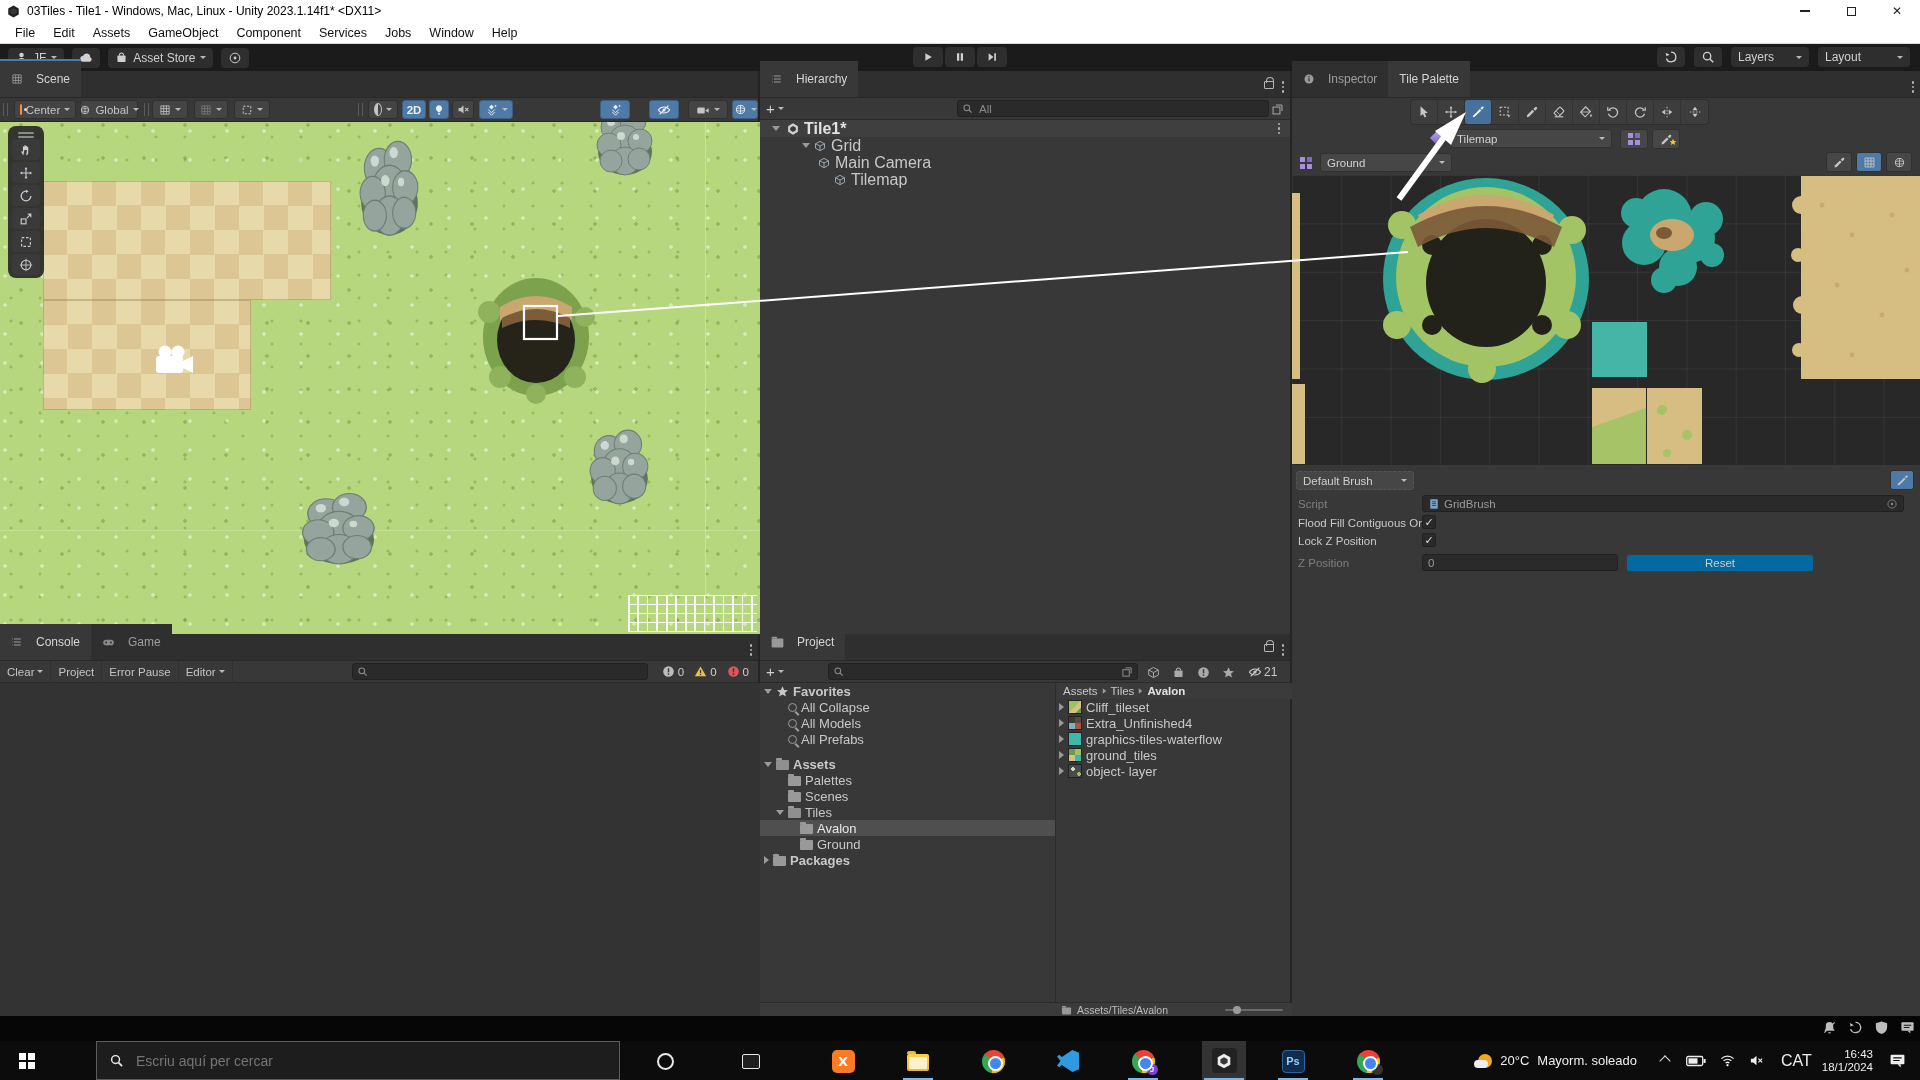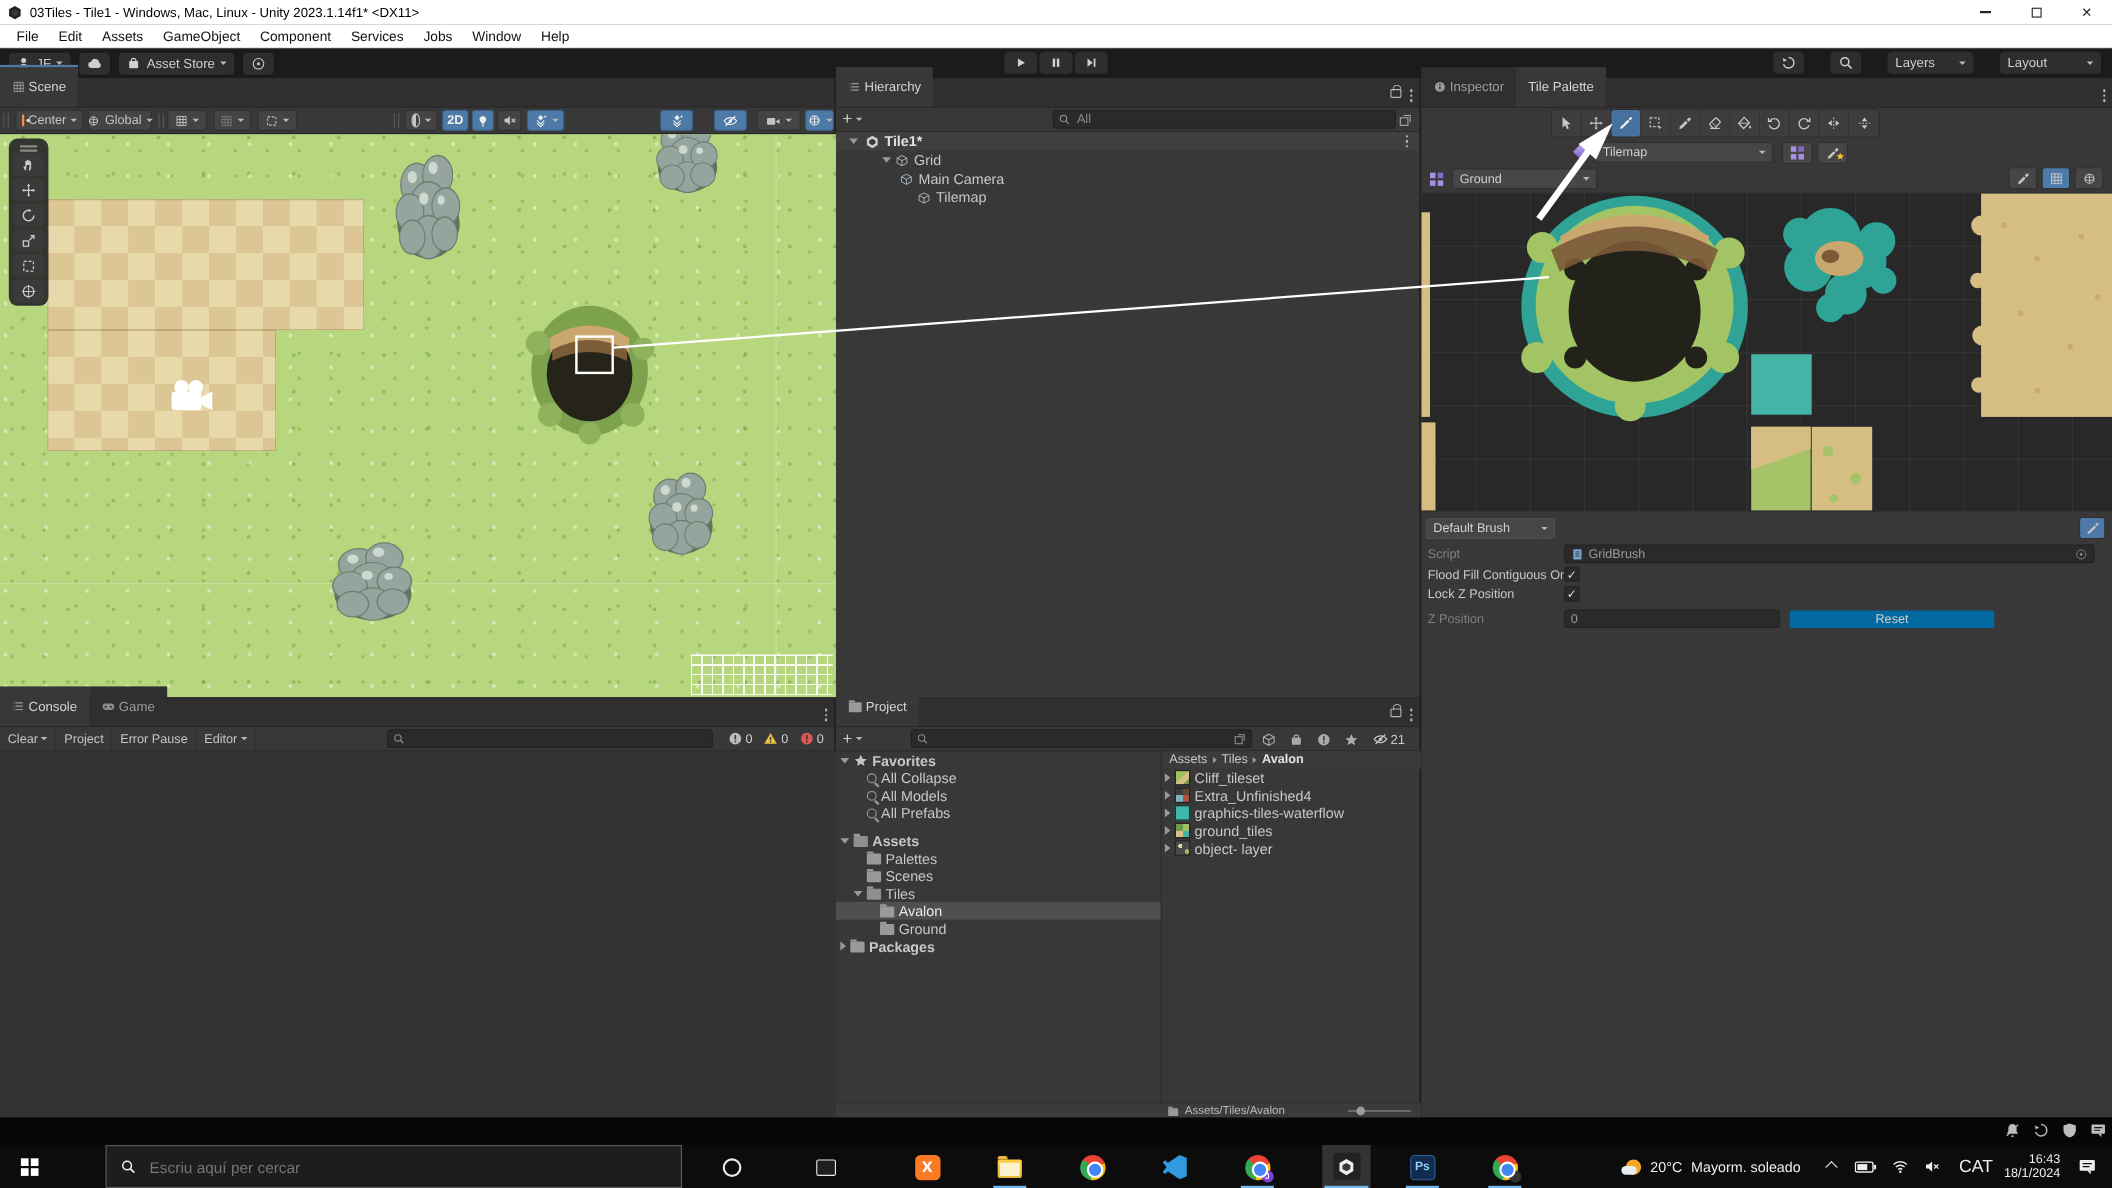--- a/index.html
+++ b/index.html
@@ -21,27 +21,27 @@
 #menubar span{padding:0 9px;color:#111;font-size:12.5px;}
 
 
 #topbar{left:0;top:44px;width:1920px;height:27px;background:#1b1b1b;display:flex;align-items:center;}
 .tbtn{height:20px;background:#2e2e2e;border-radius:4px;display:flex;align-items:center;padding:0 7px;margin-left:8px;color:#cfcfcf;gap:5px;}
 .tbtn.iconly{width:28px;justify-content:center;padding:0;}
 .caret{width:0;height:0;border-left:4px solid transparent;border-right:4px solid transparent;border-top:4px solid #b9b9b9;display:inline-block;}
 .caret.sm{border-left-width:3px;border-right-width:3px;border-top-width:3.5px;}
 #playctl{position:absolute;left:50%;top:3px;transform:translateX(-50%);display:flex;gap:2px;}
 #playctl .tbtn{margin:0;width:30px;justify-content:center;padding:0;}
-#topbar .right{position:absolute;right:10px;top:3px;display:flex;gap:24px;align-items:flex-end;}
+#topbar .right{position:absolute;right:10px;top:3px;display:flex;gap:9px;align-items:flex-end;}
 #topbar .drop{min-width:78px;justify-content:space-between;}
 
 
 .panel{background:#383838;border-right:2px solid #242424;}
 .tabstrip{height:27px;background:#2f2f2f;display:flex;align-items:flex-end;position:relative;border-bottom:1px solid #282828;}
-.tab{height:24px;display:flex;align-items:center;gap:3px;padding:18px 11px;color:#9d9d9d;font-size:12px;background:#2f2f2f;position:relative;}
+.tab{height:24px;display:flex;align-items:center;gap:13px;padding:18px 11px;color:#9d9d9d;font-size:12px;background:#2f2f2f;position:relative;}
 .tab.active{background:#383838;color:#d4d4d4;}
 .tab.focused::before{content:"";position:absolute;left:0;top:-2px;width:100%;height:2px;background:#4e7ba6;}
 .striptools{position:absolute;right:6px;top:6px;display:flex;gap:8px;color:#aaa;}
 .ptoolbar{height:22px;background:#383838;border-bottom:1px solid #2a2a2a;display:flex;align-items:center;position:relative;}
 .search{background:#2a2a2a;border:1px solid #212121;border-radius:3px;height:17px;display:flex;align-items:center;padding:0 4px;gap:4px;color:#888;}
 .search input{background:transparent;border:0;outline:0;color:#cfcfcf;font-size:11.5px;width:100%;font-family:inherit;}
 .search input::placeholder{color:#8a8a8a;}
 .tri-r{width:0;height:0;border-top:4px solid transparent;border-bottom:4px solid transparent;border-left:5px solid #9a9a9a;display:inline-block;}
 .tri-d{width:0;height:0;border-left:4px solid transparent;border-right:4px solid transparent;border-top:5px solid #9a9a9a;display:inline-block;}
 .kebab{display:inline-flex;flex-direction:column;gap:2px;align-items:center;}
@@ -68,21 +68,21 @@
 #dotgrid{position:absolute;left:628px;top:473px;width:129px;height:37px;opacity:.9;
  background-image:repeating-linear-gradient(0deg,#fff 0 1.5px,transparent 1.5px 9px),repeating-linear-gradient(90deg,#fff 0 1.5px,transparent 1.5px 9.5px);}
 .faintv{position:absolute;left:705px;top:0;width:1px;height:512px;background:rgba(255,255,255,.28);}
 .fainth{position:absolute;left:0;top:408px;width:760px;height:1px;background:rgba(255,255,255,.22);}
 #ovtools{position:absolute;left:8px;top:4px;width:36px;background:rgba(40,40,40,.92);border-radius:8px;padding:4px 0 3px;display:flex;flex-direction:column;align-items:center;gap:2px;}
 #ovtools .handle{width:16px;height:2px;background:#8a8a8a;border-radius:1px;margin:2px 0 3px;box-shadow:0 4px 0 #8a8a8a;}
 #ovtools .obtn{width:28px;height:21px;background:#3a3a3a;border-radius:4px;display:flex;align-items:center;justify-content:center;color:#cdcdcd;}
 
 
 #hierp{left:760px;top:71px;width:532px;height:563px;}
-.hrow{height:17px;display:flex;align-items:center;font-size:13px;color:#c8c8c8;position:relative;text-align:right;}
+.hrow{height:17px;display:flex;align-items:center;font-size:16px;color:#c8c8c8;position:relative;text-align:right;}
 .hrow.scene-root{background:#3f3f3f;font-weight:bold;color:#e2e2e2;}
 .cube{width:12px;height:12px;color:#a8b4bd;}
 
 
 #inspp{left:1292px;top:71px;width:628px;height:945px;border-right:0;}
 #ptools{position:absolute;left:118px;top:28px;display:flex;background:#3d3d3d;border:1px solid #2e2e2e;border-radius:4px;}
 #ptools .pt{width:27px;height:24px;display:flex;align-items:center;justify-content:center;color:#c6c6c6;border-right:1px solid #333;}
 #ptools .pt:last-child{border-right:0;}
 #ptools .pt.sel{background:#46719c;color:#f0f0f0;border-radius:3px;}
 .dropdown{background:#464646;border:1px solid #303030;border-radius:3px;height:19px;display:flex;align-items:center;justify-content:space-between;padding:0 6px;color:#d0d0d0;font-size:11.5px;}

